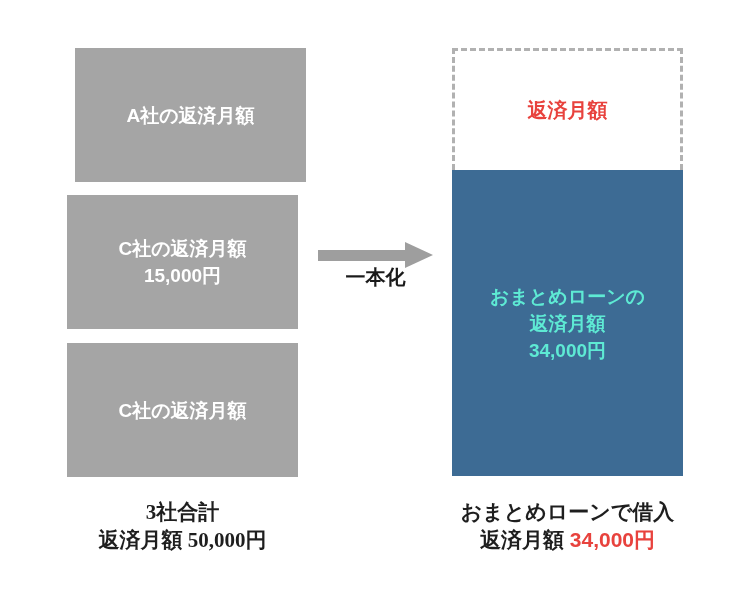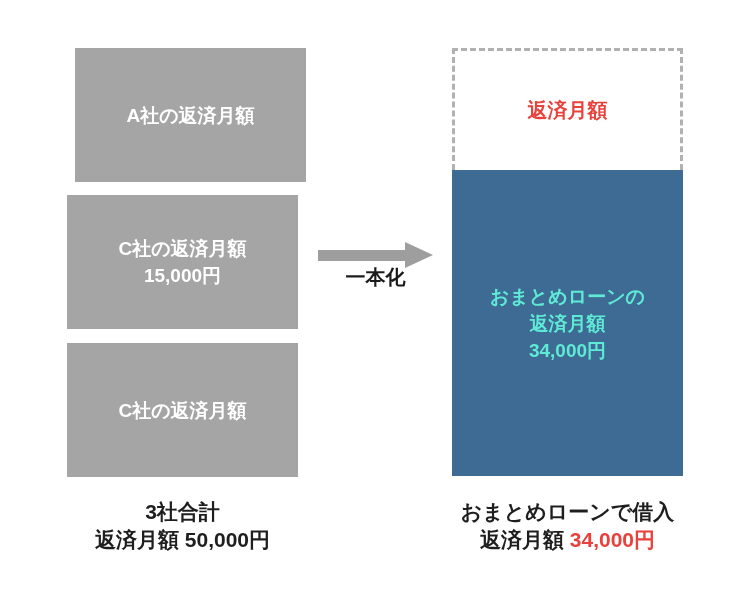--- a/index.html
+++ b/index.html
@@ -40,21 +40,21 @@
   .summary {
     position: absolute;
     top: 498px;
     width: 231px;
     text-align: center;
     color: #1e1e1e;
     font-size: 21px;
     font-weight: bold;
     line-height: 28px;
   }
-  .summary.left  { left: 67px; }
+  .summary.left  { left: 67px; font-family: Liberation Serif, serif; }
   .summary.right { left: 452px; }
   .red-text { color: #e8423d; }
 
   
   .arrow-shaft {
     position: absolute;
     left: 318px;
     top: 250px;
     width: 89px;
     height: 11px;

